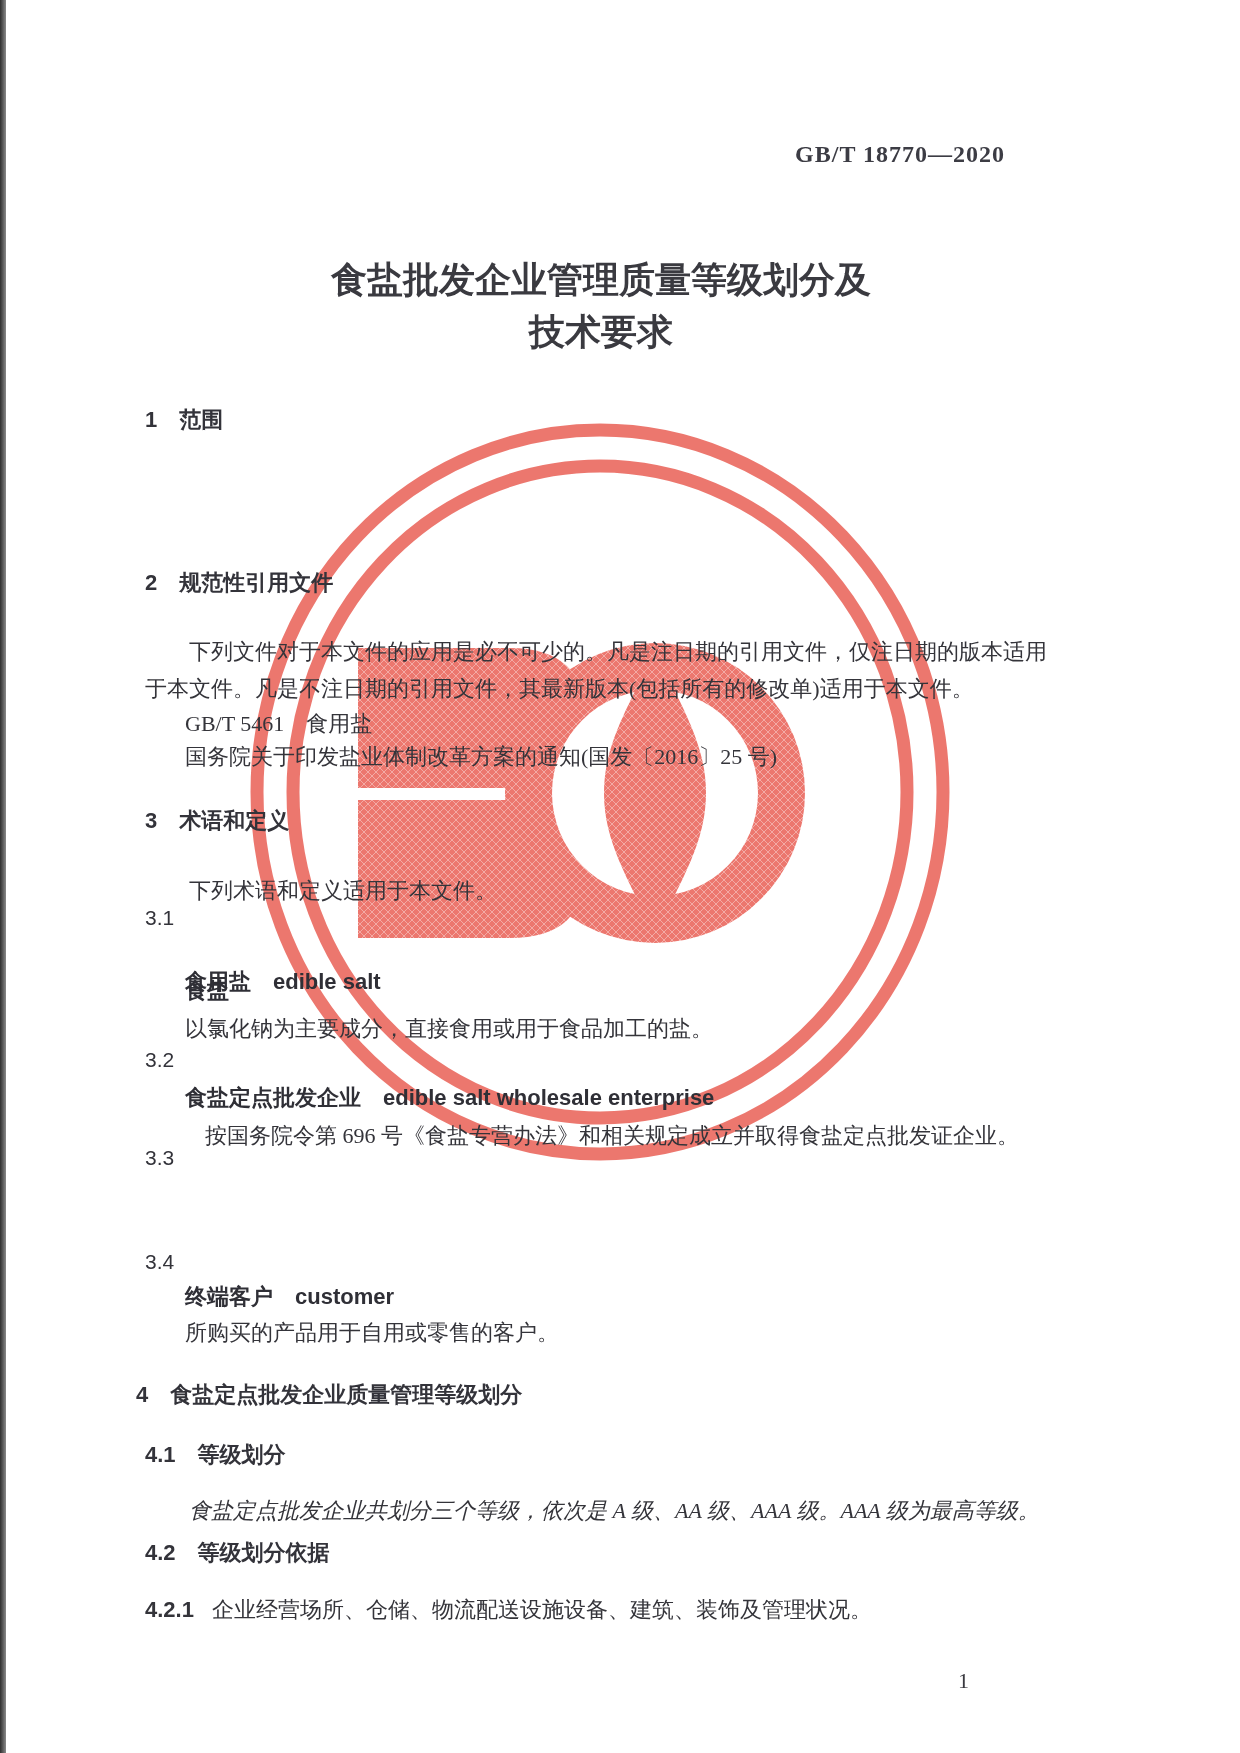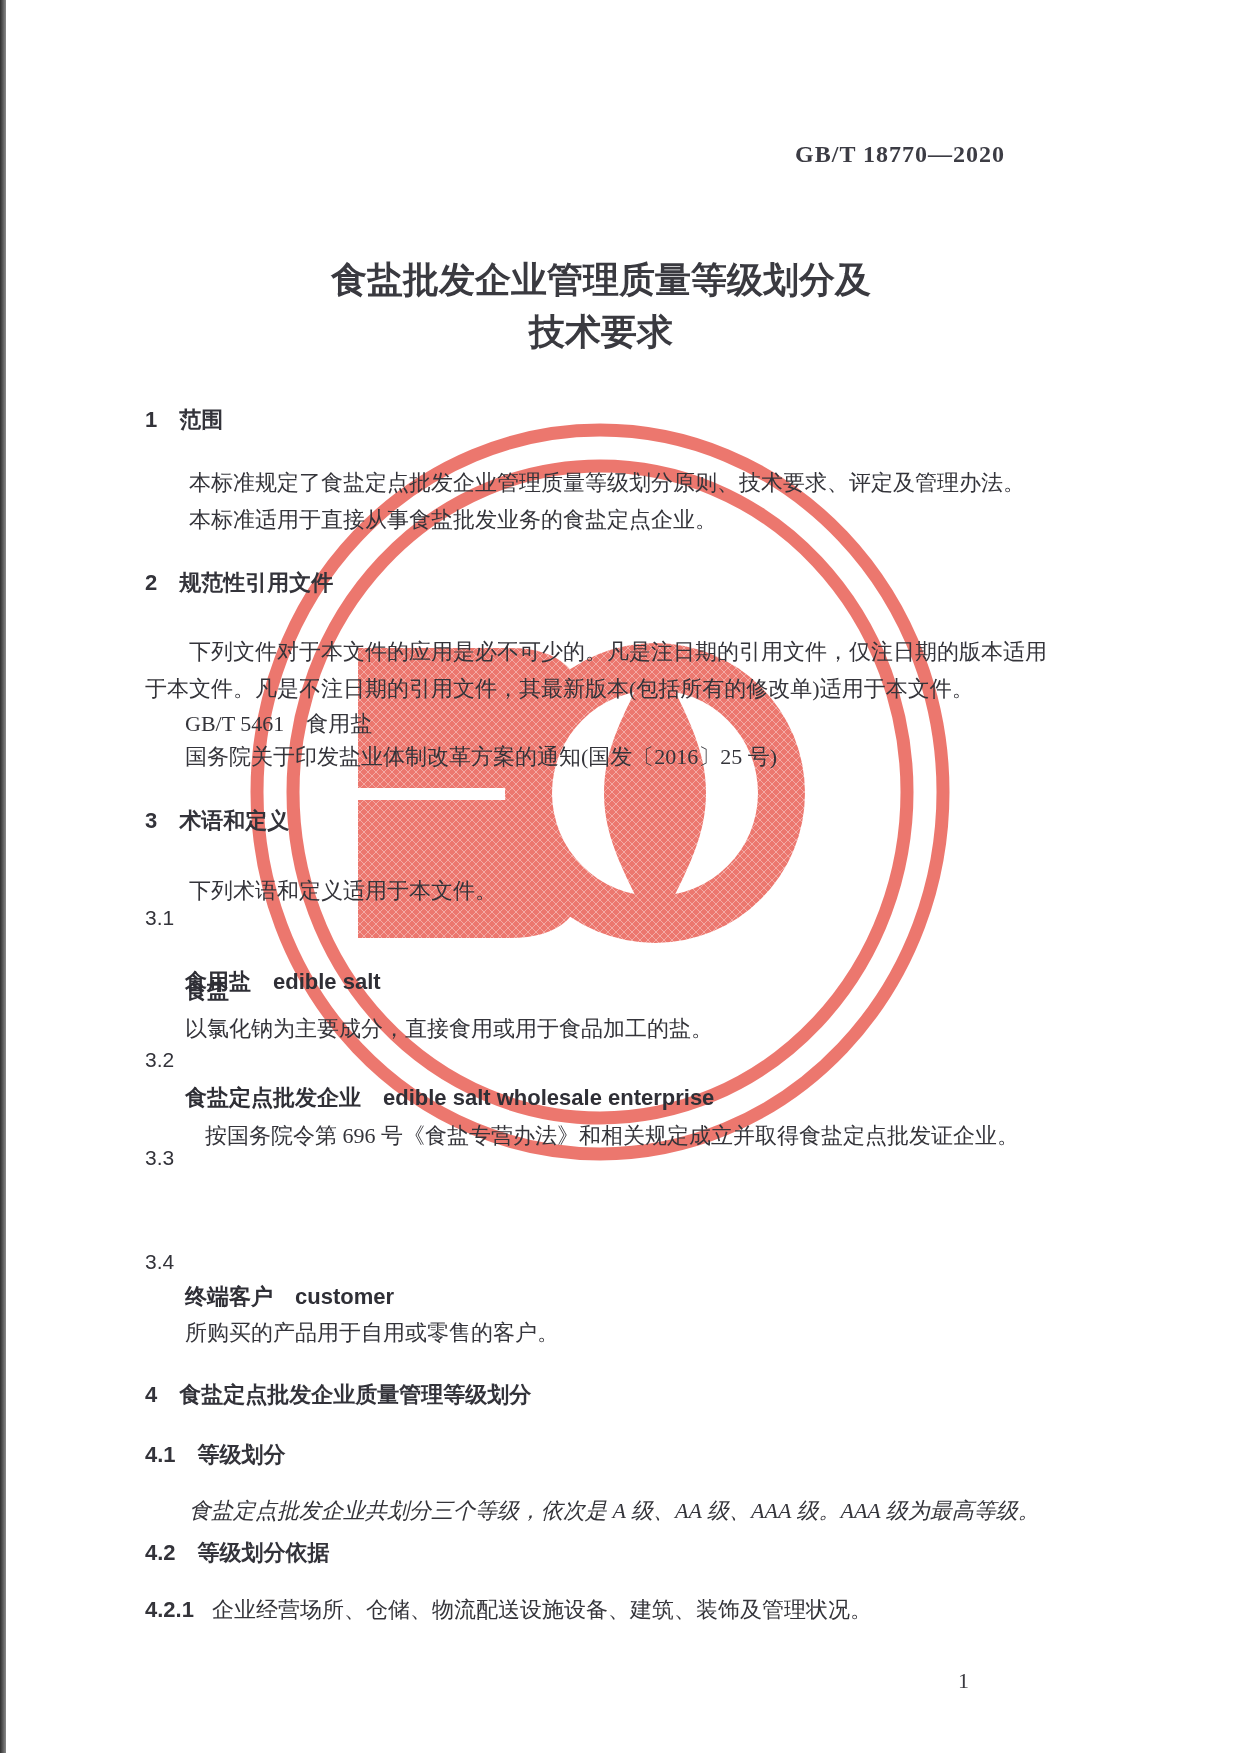--- a/index.html
+++ b/index.html
@@ -82,24 +82,20 @@
   </svg>
 
   <div class="txt hdr-code" style="top:141px;right:235px;">GB/T 18770—2020</div>
 
   <div class="txt doc-title" style="top:254px;">
     <div>食盐批发企业管理质量等级划分及</div>
     <div>技术要求</div>
   </div>
 
   <div class="txt h-sec" style="top:405px;left:145px;">1　范围</div>
-  <div class="txt body-p" style="top:464px;left:145px;">
-    <div class="indent nowrap">本标准规定了食盐定点批发企业管理质量等级划分原则、技术要求、评定及管理办法。</div>
-    <div class="indent nowrap">本标准适用于直接从事食盐批发业务的食盐定点企业。</div>
-  </div>
 
   <div class="txt h-sec" style="top:568px;left:145px;">2　规范性引用文件</div>
   <div class="txt body-p indent" style="top:633px;left:145px;">下列文件对于本文件的应用是必不可少的。凡是注日期的引用文件，仅注日期的版本适用于本文件。凡是不注日期的引用文件，其最新版本(包括所有的修改单)适用于本文件。</div>
   <div class="txt body-p nowrap" style="top:705px;left:185px;">GB/T 5461　食用盐</div>
   <div class="txt body-p nowrap" style="top:738px;left:185px;">国务院关于印发盐业体制改革方案的通知(国发〔2016〕25 号)</div>
 
   <div class="txt h-sec" style="top:806px;left:145px;">3　术语和定义</div>
   <div class="txt body-p indent nowrap" style="top:872px;left:145px;">下列术语和定义适用于本文件。</div>
 
   <div class="txt term-num" style="top:906px;left:145px;">3.1</div>
@@ -110,21 +106,21 @@
   <div class="txt term-num" style="top:1048px;left:145px;">3.2</div>
   <div class="txt term-line" style="top:1083px;left:185px;">食盐定点批发企业　edible salt wholesale enterprise</div>
   <div class="txt body-p nowrap" style="top:1117px;left:185px;margin-left:20px;">按国务院令第 696 号《食盐专营办法》和相关规定成立并取得食盐定点批发证企业。</div>
 
   <div class="txt term-num" style="top:1146px;left:145px;">3.3</div>
 
   <div class="txt term-num" style="top:1250px;left:145px;">3.4</div>
   <div class="txt term-line" style="top:1282px;left:185px;">终端客户　customer</div>
   <div class="txt body-p nowrap" style="top:1314px;left:185px;">所购买的产品用于自用或零售的客户。</div>
 
-  <div class="txt h-sec" style="top:1380px;left:145px;">4　食盐定点批发企业质量管理等级划分</div>
+  <div class="txt h-sec" style="top:1380px;left:136px;">4　食盐定点批发企业质量管理等级划分</div>
 
   <div class="txt h-sec" style="top:1440px;left:145px;">4.1　等级划分</div>
   <div class="txt body-p indent nowrap" style="top:1492px;left:145px;font-style:italic;">食盐定点批发企业共划分三个等级，依次是 A 级、AA 级、AAA 级。AAA 级为最高等级。</div>
 
   <div class="txt h-sec" style="top:1538px;left:145px;">4.2　等级划分依据</div>
   <div class="txt body-p nowrap" style="top:1591px;left:145px;">
     <span class="clause-num">4.2.1</span><span class="clause-text">企业经营场所、仓储、物流配送设施设备、建筑、装饰及管理状况。</span>
   </div>
 
   <div class="txt page-num" style="top:1668px;left:958px;">1</div>

